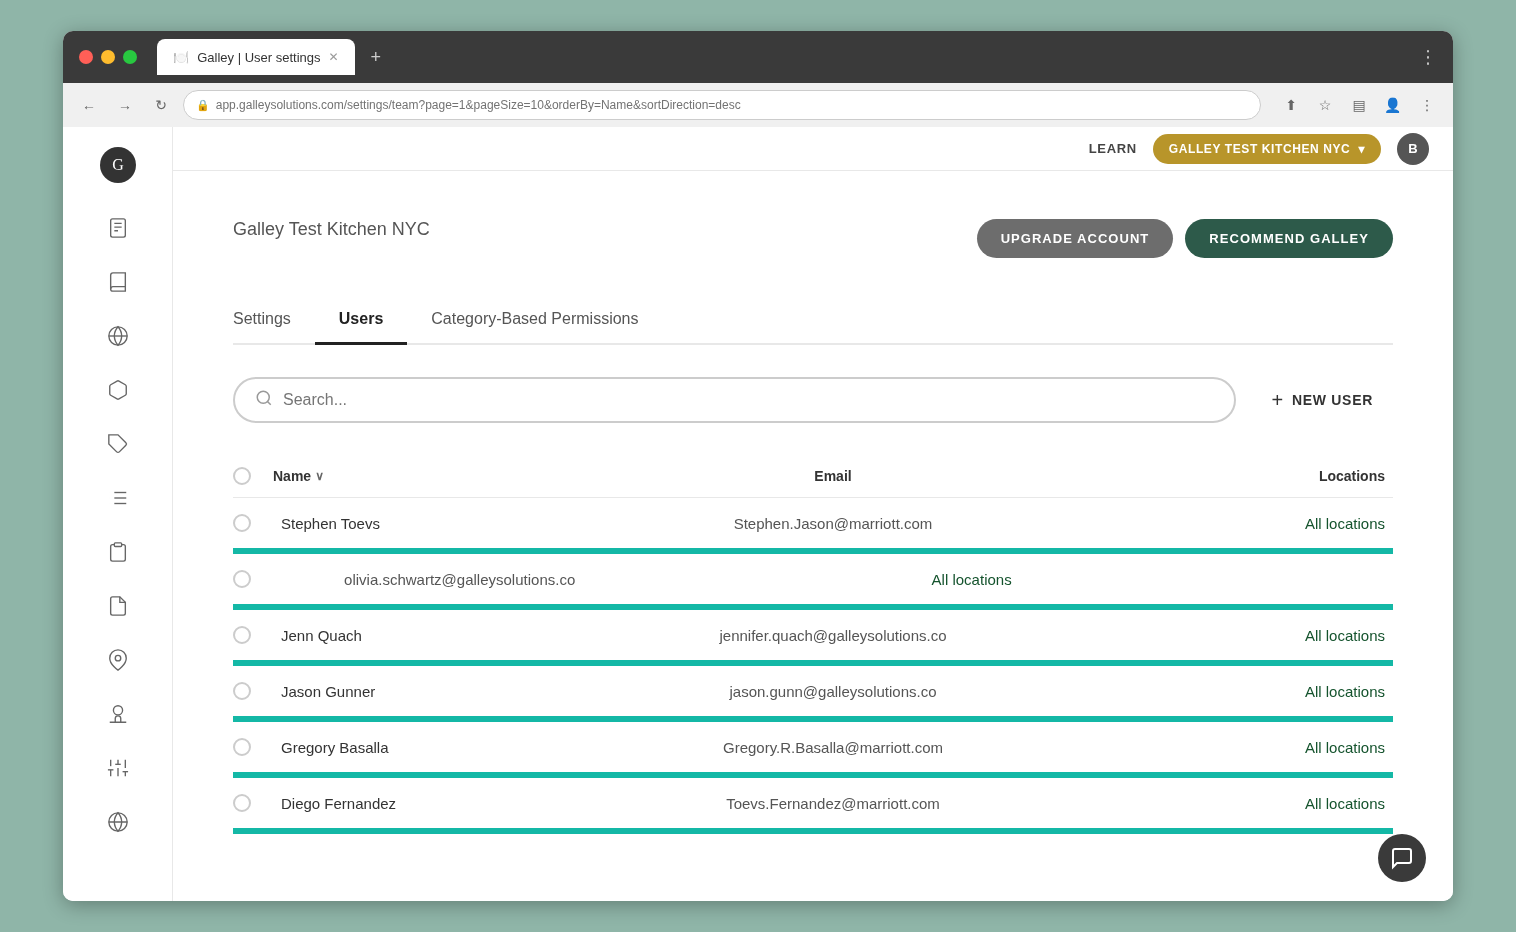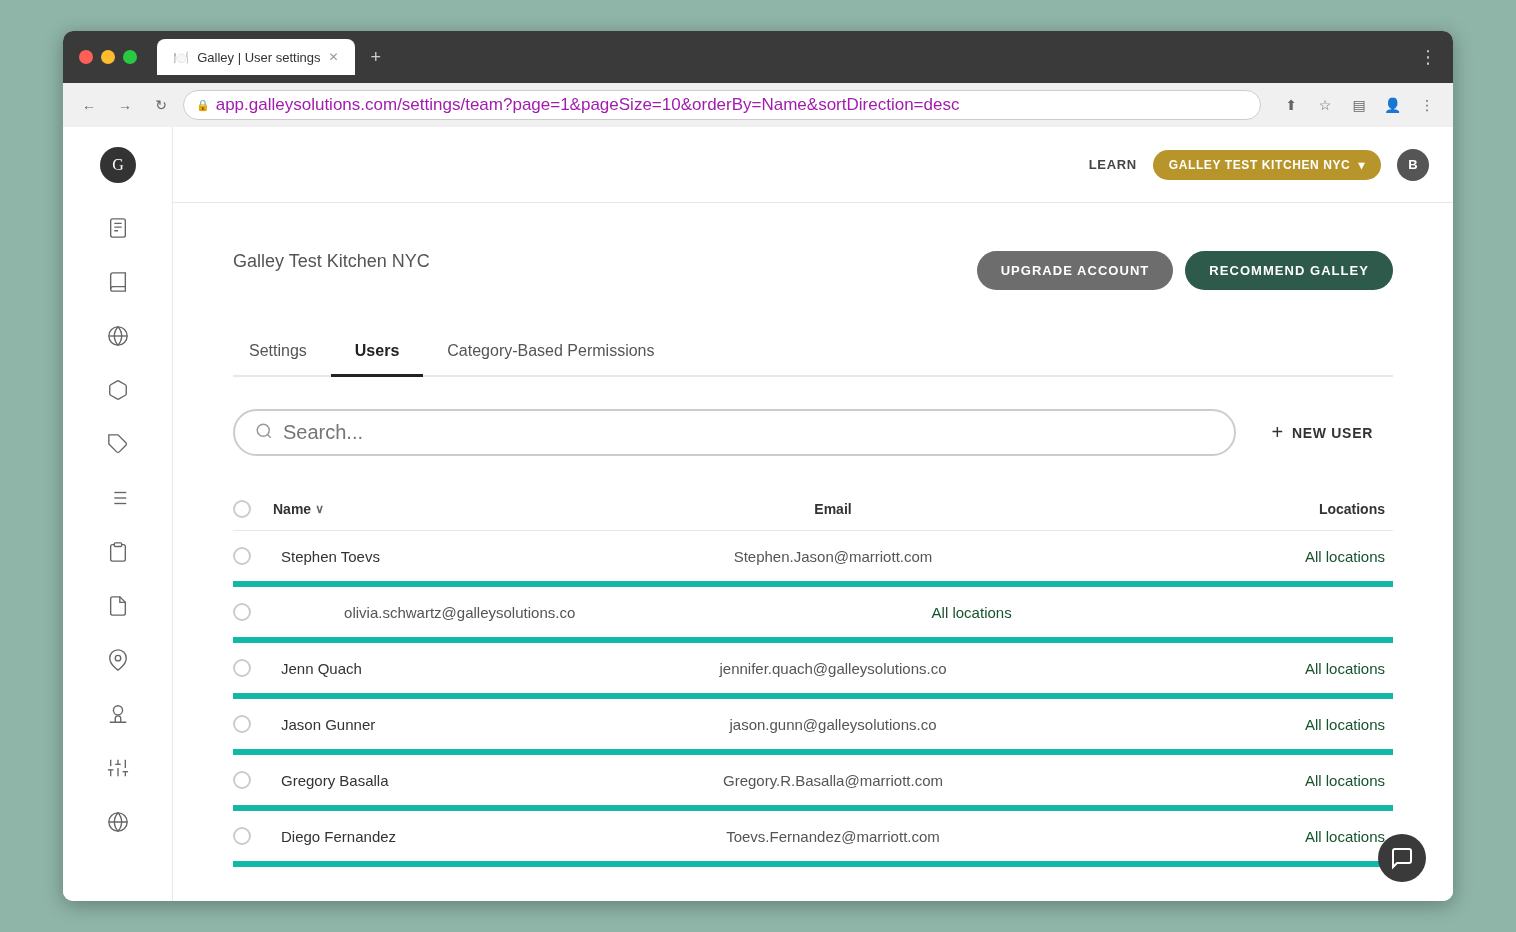--- a/index.html
+++ b/index.html
@@ -24,46 +24,46 @@
     .nav-action { width: 28px; height: 28px; background: none; border: none; cursor: pointer; font-size: 14px; color: #666; display: flex; align-items: center; justify-content: center; }
 
     
     .app-body { display: flex; height: calc(870px - 96px); }
     .sidebar { width: 110px; background: #fff; border-right: 1px solid #e8e8e8; display: flex; flex-direction: column; align-items: center; padding: 16px 0; gap: 4px; }
     .sidebar-logo { width: 44px; height: 44px; display: flex; align-items: center; justify-content: center; margin-bottom: 12px; }
     .sidebar-item { width: 50px; height: 50px; display: flex; align-items: center; justify-content: center; border-radius: 8px; cursor: pointer; color: #666; font-size: 18px; }
     .main-content { flex: 1; background: #fff; overflow-y: auto; }
 
     
-    .top-bar { height: 76px; background: #fff; border-bottom: 1px solid #e8e8e8; display: flex; align-items: center; justify-content: flex-end; padding: 0 24px; gap: 16px; }
+    .top-bar { height: 44px; background: #fff; border-bottom: 1px solid #e8e8e8; display: flex; align-items: center; justify-content: flex-end; padding: 0 24px; gap: 16px; }
     .top-bar-learn { font-size: 13px; font-weight: 600; color: #444; letter-spacing: 0.05em; cursor: pointer; }
     .top-bar-org { background: #b8952a; color: #fff; border-radius: 20px; padding: 8px 16px; display: flex; align-items: center; gap: 8px; font-size: 12px; font-weight: 700; letter-spacing: 0.05em; cursor: pointer; white-space: nowrap; }
     .top-bar-avatar { width: 32px; height: 32px; background: #555; border-radius: 50%; display: flex; align-items: center; justify-content: center; color: #fff; font-size: 13px; font-weight: 600; }
 
     
     .page-content { padding: 40px 60px; }
     .page-header { display: flex; align-items: flex-start; justify-content: space-between; margin-bottom: 40px; }
     .page-title-block {}
     .page-title { font-size: 52px; font-family: Georgia, serif; font-weight: 400; color: #222; line-height: 1.1; }
     .page-subtitle { font-size: 18px; color: #555; margin-top: 8px; }
     .page-actions { display: flex; gap: 12px; margin-top: 8px; }
     .btn-upgrade { background: #6d6d6d; color: #fff; border: none; border-radius: 24px; padding: 0 24px; font-size: 13px; font-weight: 700; letter-spacing: 0.08em; cursor: pointer; white-space: nowrap; }
     .btn-recommend { background: #2d5a4a; color: #fff; border: none; border-radius: 24px; padding: 12px 24px; font-size: 13px; font-weight: 700; letter-spacing: 0.08em; cursor: pointer; white-space: nowrap; }
 
     
     .tabs { display: flex; gap: 0; border-bottom: 2px solid #e8e8e8; margin-bottom: 32px; }
     .tab { padding: 12px 24px 14px; font-size: 16px; color: #555; cursor: pointer; border-bottom: 3px solid transparent; margin-bottom: -2px; font-weight: 400; }
     .tab.active { font-weight: 600; color: #222; border-bottom: 3px solid #222; }
-    .tab:first-child { padding-left: 0; margin-left: 16px; }
+    .tab:first-child { padding-left: 0; }
 
     
     .search-row { display: flex; align-items: center; gap: 16px; margin-bottom: 32px; }
     .search-container { flex: 1; display: flex; align-items: center; background: #fff; border: 2px solid #ccc; border-radius: 30px; padding: 10px 20px; gap: 10px; }
     .search-icon { color: #999; font-size: 16px; }
-    .search-input { flex: 1; border: none; outline: none; font-size: 20px; color: #be185d; background: transparent; }
+    .search-input { flex: 1; border: none; outline: none; font-size: 16px; color: #be185d; background: transparent; }
     .new-user-btn { display: flex; align-items: center; gap: 8px; color: #333; font-size: 14px; font-weight: 600; letter-spacing: 0.05em; cursor: pointer; padding: 10px 20px; border: none; background: none; }
     .new-user-plus { font-size: 20px; font-weight: 300; }
 
     
     .table-container { width: 100%; }
     .table-header { display: grid; grid-template-columns: 40px 1fr 1fr 1fr; gap: 0; padding: 12px 0; border-bottom: 1px solid #e8e8e8; }
     .table-header-cell { font-size: 14px; font-weight: 600; color: #333; display: flex; align-items: center; gap: 4px; }
     .sort-icon { font-size: 12px; color: #666; }
     .table-row { display: grid; grid-template-columns: 40px 1fr 1fr 1fr; gap: 0; padding: 16px 0; border-bottom: 6px solid #14b8a6; align-items: center; }
     .table-checkbox { width: 18px; height: 18px; border: 2px solid #ccc; border-radius: 50%; display: flex; align-items: center; justify-content: center; }
@@ -94,21 +94,21 @@
     <div style="flex:1"></div>
     <span style="color:#ccc; font-size:18px; cursor:pointer;">⋮</span>
   </div>
 
   <div class="browser-nav">
     <button class="nav-btn">←</button>
     <button class="nav-btn">→</button>
     <button class="nav-btn">↻</button>
     <div class="address-bar">
       <span class="lock-icon">🔒</span>
-      <span style="font-size:17px;color:#a21caf;">app.galleysolutions.com/settings/team?page=1&amp;pageSize=10&amp;orderBy=Name&amp;sortDirection=desc</span>
+      <span style="font-size:12px;color:#737373;">app.galleysolutions.com/settings/team?page=1&amp;pageSize=10&amp;orderBy=Name&amp;sortDirection=desc</span>
     </div>
     <div class="nav-actions">
       <button class="nav-action">⬆</button>
       <button class="nav-action">☆</button>
       <button class="nav-action">▤</button>
       <button class="nav-action">👤</button>
       <button class="nav-action">⋮</button>
     </div>
   </div>
 

